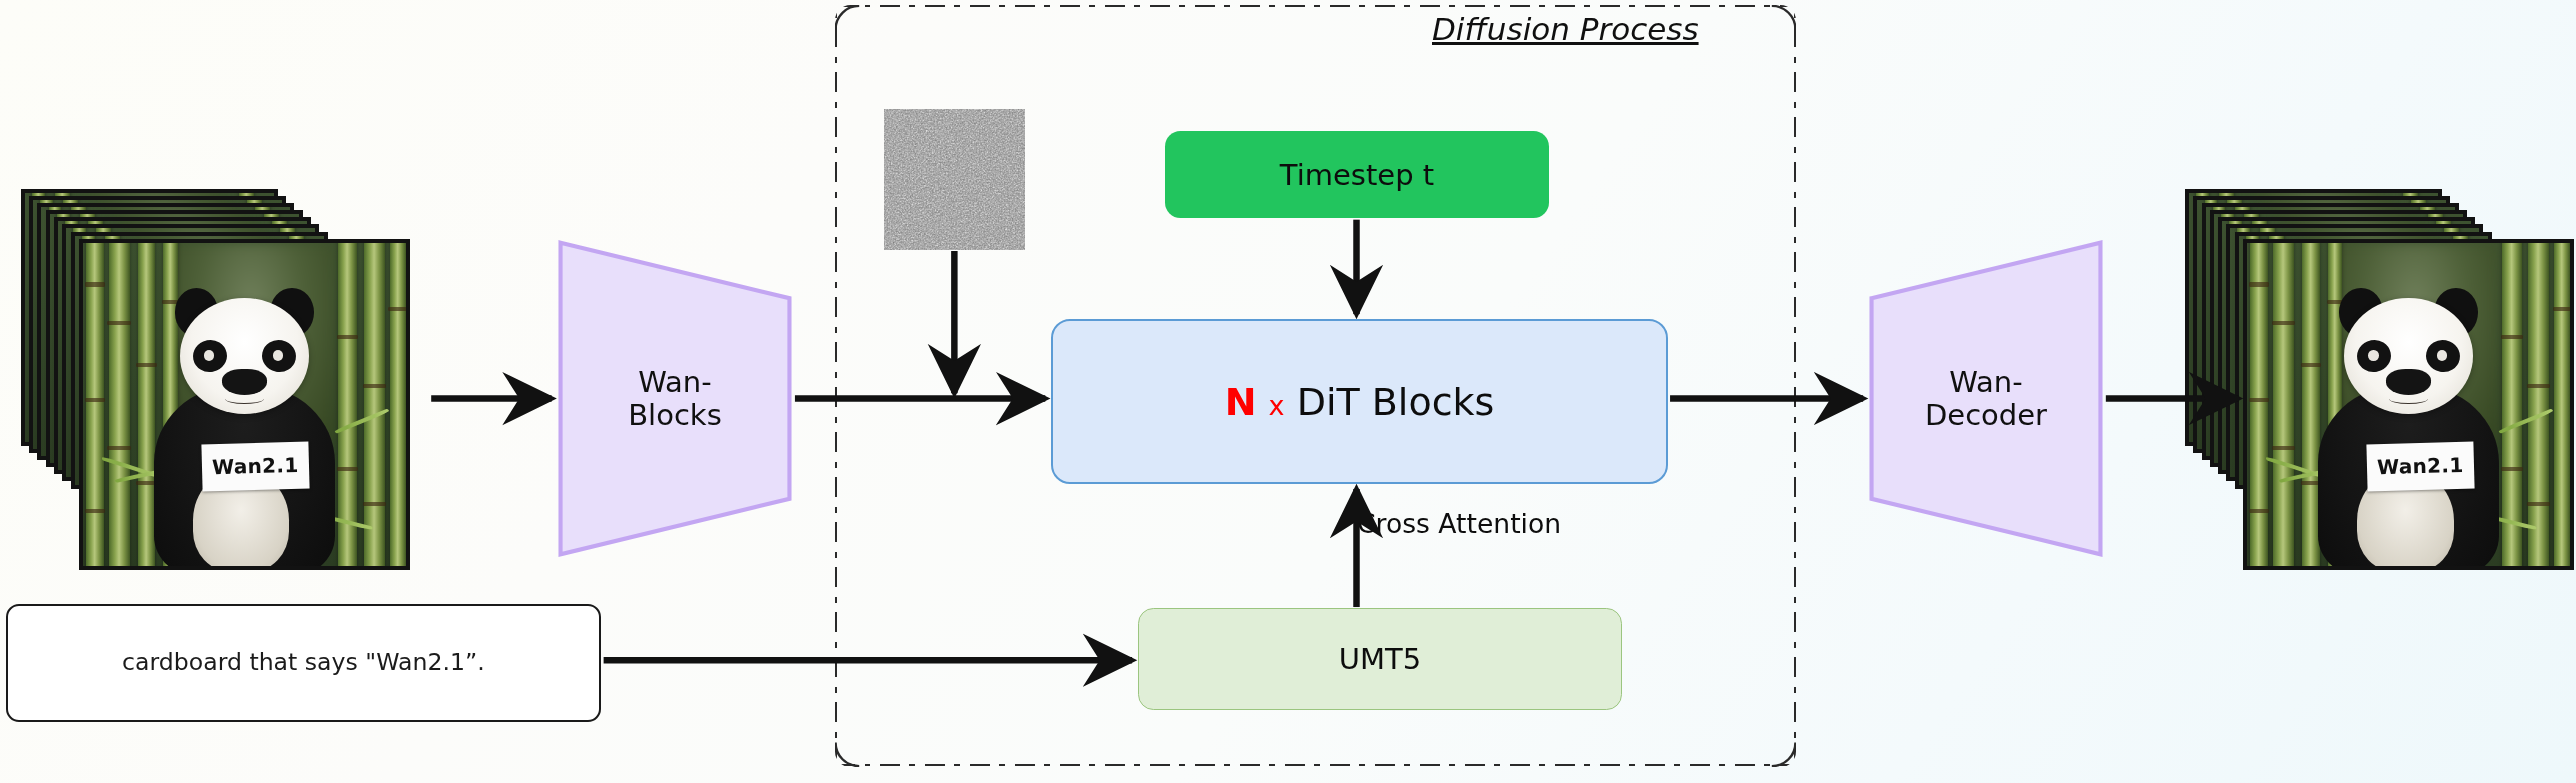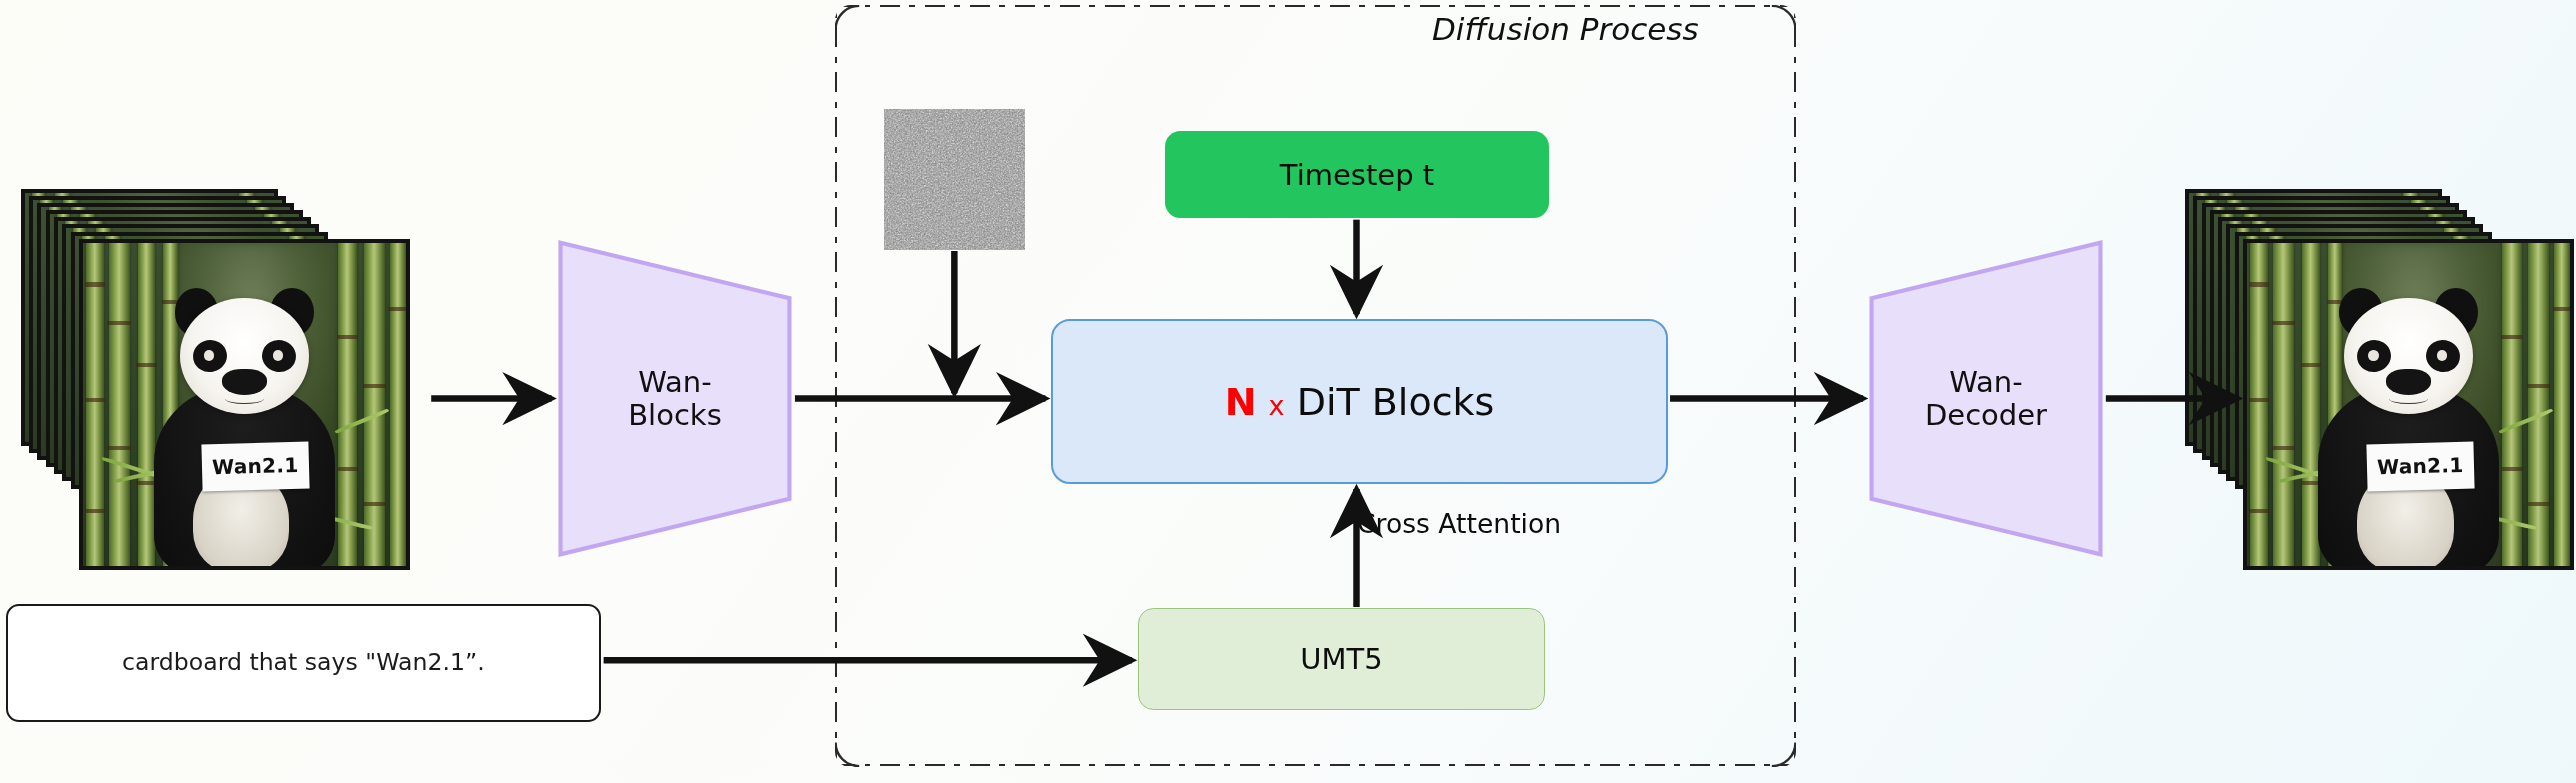--- a/index.html
+++ b/index.html
@@ -294,21 +294,21 @@
   </div>
 
   <div class="diffusion-frame dashdot" style="left:835px;top:4.7px;width:961px;height:762px;"></div>
 
   <svg class="abs" style="left:835px;top:4.7px;" width="961" height="762" viewBox="0 0 1628 1290">
     <path d="M1,40 A40,40 0 0 1 41,1" fill="none" stroke="#2a2a2a" stroke-width="4"></path>
     <path d="M1587,1 A40,40 0 0 1 1627,41" fill="none" stroke="#2a2a2a" stroke-width="4"></path>
     <path d="M1627,1249 A40,40 0 0 1 1587,1289" fill="none" stroke="#2a2a2a" stroke-width="4"></path>
     <path d="M41,1289 A40,40 0 0 1 1,1249" fill="none" stroke="#2a2a2a" stroke-width="4"></path>
   </svg>
-  <div class="diffusion-title" style="left:1432px;top:10.6px;">Diffusion Process</div>
+  <div class="diffusion-title" style="left:1432px;top:10.6px;text-decoration:underline;">Diffusion Process</div>
 
   <div class="noise" style="left:884px;top:109px;width:141px;height:141px;">
     <svg viewBox="0 0 100 100" preserveAspectRatio="none">
       <defs>
         <filter id="nz" x="0" y="0" width="100%" height="100%">
           <feTurbulence type="fractalNoise" baseFrequency="0.9" numOctaves="4" stitchTiles="stitch"></feTurbulence>
           <feColorMatrix type="saturate" values="0"></feColorMatrix>
           <feComponentTransfer>
               <feFuncA type="linear" slope="1.6" intercept="-0.1"></feFuncA>
             </feComponentTransfer>
@@ -324,21 +324,21 @@
   </div>
 
   <div class="box box-dit" style="left:1051px;top:319px;width:617px;height:165px;">
     <span class="dit-text">
       <b class="dit-n">N</b>
       <span class="dit-x">x</span>
       <span>DiT Blocks</span>
     </span>
   </div>
 
-  <div class="box box-umt5" style="left:1138px;top:608px;width:407px;height:102px;">
+  <div class="box box-umt5" style="left:1138px;top:608px;width:484px;height:102px;">
     <span>UMT5</span>
   </div>
 
   <div class="edge-label" style="left:1357px;top:508px;">Cross Attention</div>
 
   <div class="stack" style="left:2185px;top:189px;width:390px;height:397px;">
     <div class="frame" style="left:0px;  top:0px;">
       <div class="photo">
           <div class="ph-bg"></div>
           <div class="ph-blur"></div>

